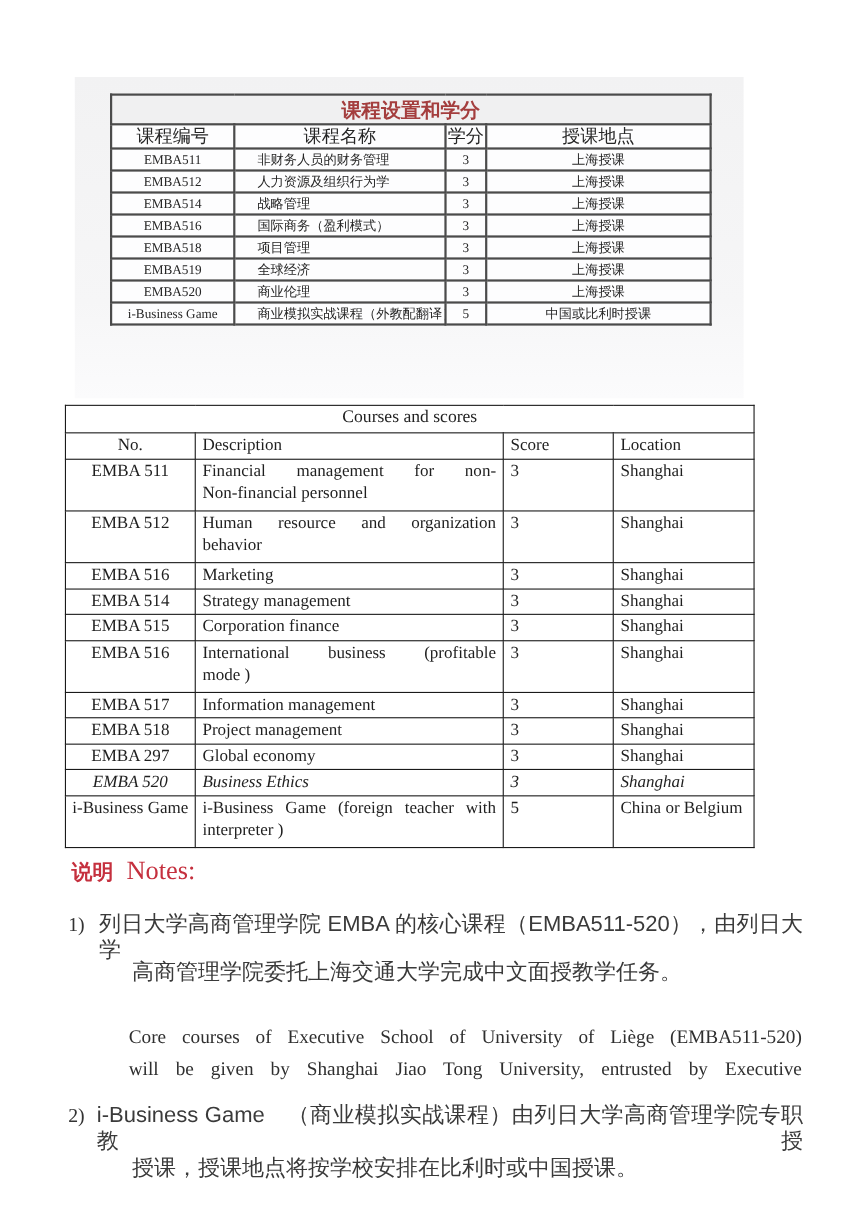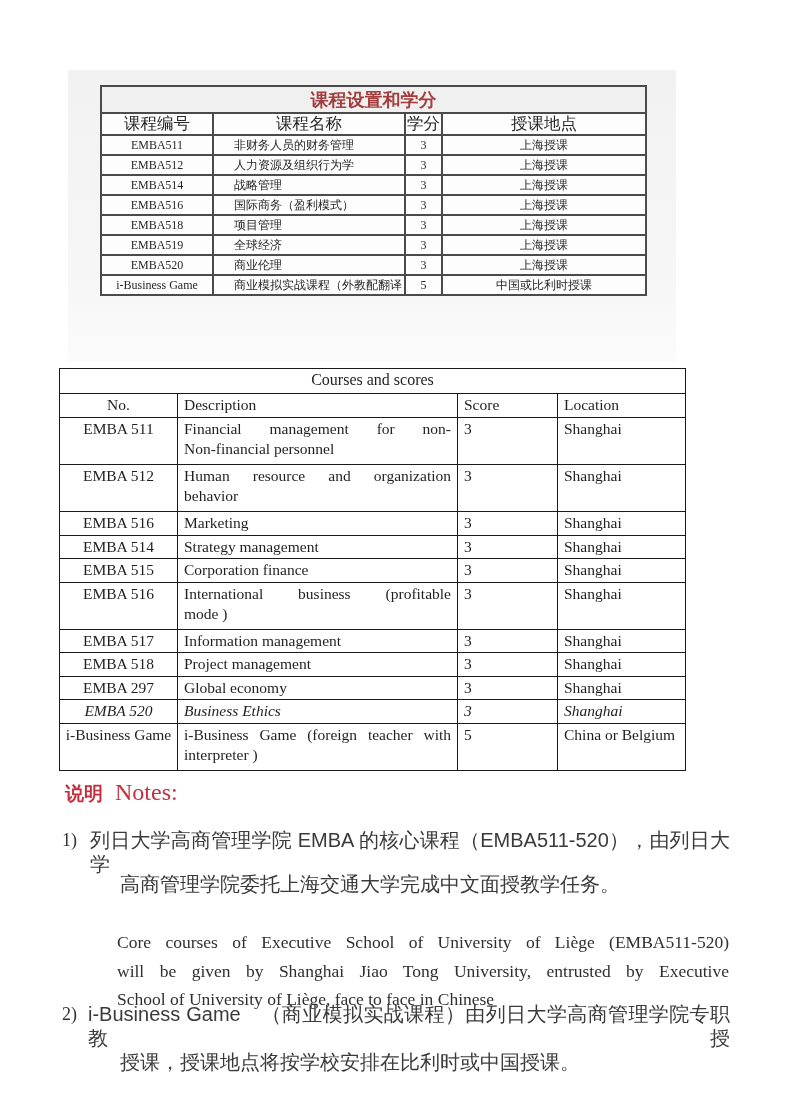--- a/index.html
+++ b/index.html
@@ -240,20 +240,19 @@
     <span class="note-label-zh" style="color:#c5303e;">说明</span><span class="note-label-en" style="color:#c5303e;">Notes:</span>
   </div>
 
   <div class="abs note-num" style="left:62px;top:830px;">1)</div>
   <div class="abs zh jline" style="left:90px;top:828px;width:640px;">列日大学高商管理学院 EMBA 的核心课程（EMBA511-520），由列日大学</div>
   <div class="abs zh" style="left:120px;top:872px;">高商管理学院委托上海交通大学完成中文面授教学任务。</div>
 
   <div class="abs en-block" style="left:117px;top:912px;width:612px;margin-top:16px;">
     <div class="jline">Core courses of Executive School of University of Liège (EMBA511-520)</div>
     <div class="jline">will be given by Shanghai Jiao Tong University, entrusted by Executive</div>
-    <div>School of University of Liège, face to face in Chinese</div>
   </div>
 
   <div class="abs note-num" style="left:62px;top:1004px;">2)</div>
   <div class="abs zh jline" style="left:88px;top:1002px;width:642px;">i-Business Game　（商业模拟实战课程）由列日大学高商管理学院专职教授</div>
   <div class="abs zh" style="left:120px;top:1050px;">授课，授课地点将按学校安排在比利时或中国授课。</div>
 
 </div>
 
 </body></html>

